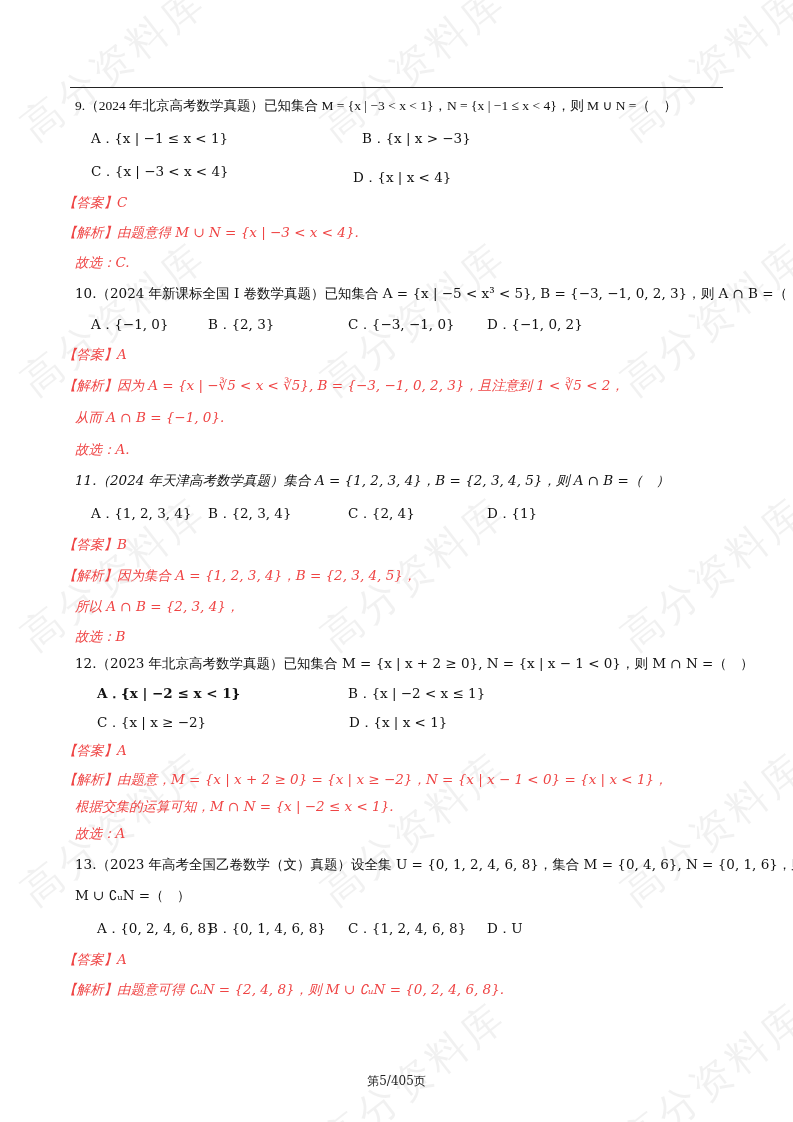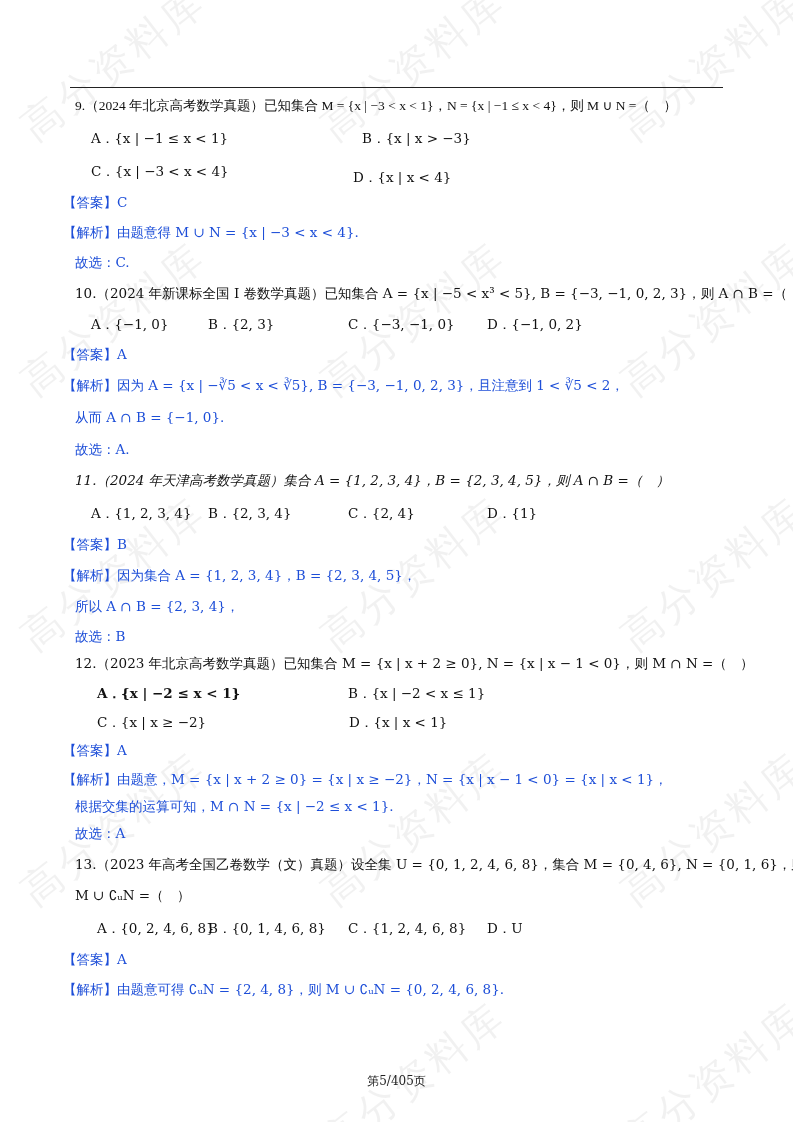--- a/index.html
+++ b/index.html
@@ -13,21 +13,21 @@
     position: absolute; font-family: "DejaVu Sans", sans-serif;
     font-size: 40px; color: rgba(0,0,0,0.055); letter-spacing: 4px;
     transform: rotate(-38deg); transform-origin: left top; white-space: nowrap;
   }
   .header-rule {
     position: absolute; left: 70px; top: 87px; width: 653px; height: 1px;
     background: #222; z-index: 1;
   }
   .content { position: absolute; left: 75px; top: 95px; width: 650px; z-index: 1; font-size: 13.5px; }
   .line { position: absolute; left: 0; white-space: nowrap; line-height: 20px; }
-  .red { color: #1d4ed8; }
+  .red { color: #ef4444; font-style: italic; }
   .opt { position: absolute; white-space: nowrap; line-height: 20px; }
   .footer {
     position: absolute; top: 1073px; left: 0; width: 793px; text-align: center;
     font-size: 12px; color: #222; z-index: 1;
     font-family: "DejaVu Serif", serif;
   }
 </style>
 </head>
 <body>
 

